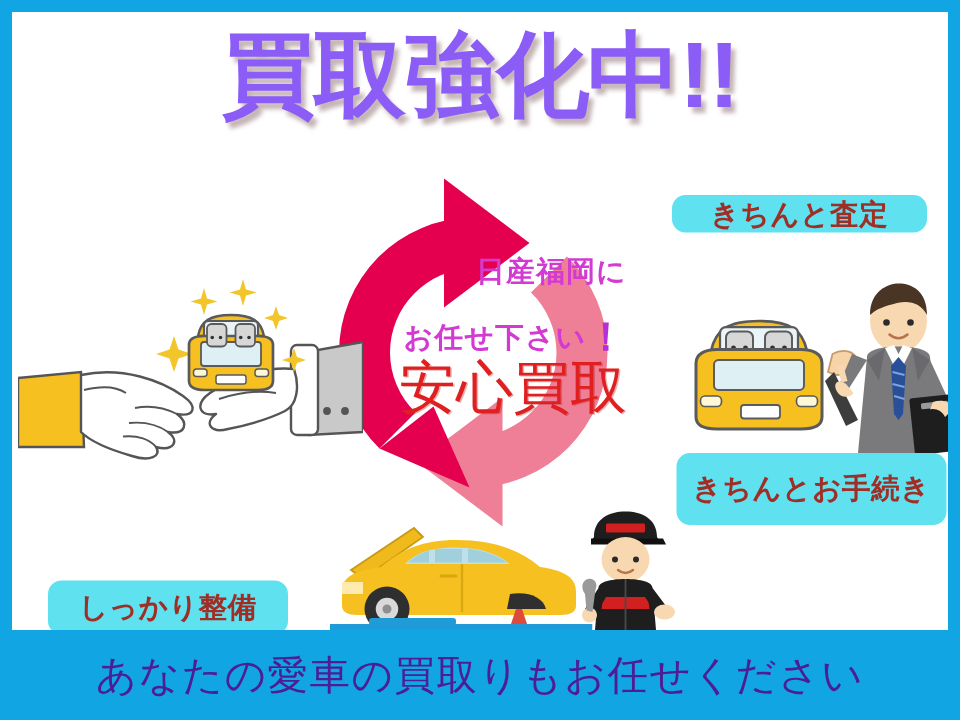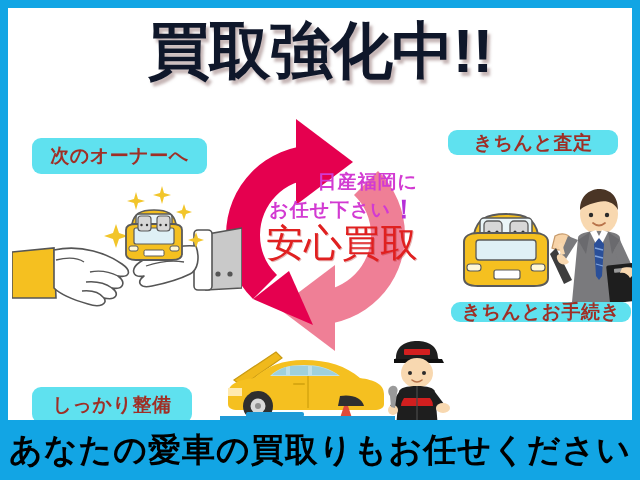--- a/index.html
+++ b/index.html
@@ -13,67 +13,67 @@
     background:#12a5e4;
   }
   
   #canvas{
     position:absolute;left:8px;top:8px;width:624px;height:412px;
     background:#ffffff;overflow:hidden;
   }
   
   #title{
     position:absolute;left:0;top:12px;width:624px;text-align:center;
-    font-size:62px;font-weight:bold;color:#0f172a;line-height:1;
+    font-size:62px;font-weight:bold;color:#8b5cf6;line-height:1;
     letter-spacing:-1px;
     text-shadow:3px 4px 3px rgba(150,120,120,.55);
     white-space:nowrap;
   }
   
   .pill{
     position:absolute;background:#5fe1ef;border-radius:9px;
     color:#9f2f26;font-weight:bold;font-size:19px;
     display:flex;align-items:center;justify-content:center;
     white-space:nowrap;letter-spacing:.5px;
   }
   #pill-next  {left:24px; top:130px; width:175px;height:36px;}
   #pill-assess{left:440px;top:122px; width:170px;height:25px;}
-  #pill-proc  {left:443px;top:294px; width:180px;height:20px;}
+  #pill-proc  {left:443px;top:294px; width:180px;height:48px;}
   #pill-maint {left:24px; top:379px; width:160px;height:36px;font-family:Liberation Serif, serif;}
 
   
   #cycle{position:absolute;left:185px;top:103px;width:245px;height:248px;}
 
   
   #center-text{
     position:absolute;left:215px;top:164px;width:195px;text-align:right;
     line-height:1.1;
   }
   .ct-line{
     font-size:19px;font-weight:bold;color:#d23ad2;
     letter-spacing:1px;white-space:nowrap;
   }
-  .ct-line2{position:relative;}
+  .ct-line2{position:relative;margin-top:15px;}
   .ct-bang{
     font-size:26px;font-weight:bold;color:#b52fd8;
     position:relative;top:2px;
   }
   #ct-big{
     font-size:38px;font-weight:normal;color:#e02020;
     letter-spacing:0px;white-space:nowrap;margin-top:2px;
     text-shadow:1px 1px 0 rgba(180,40,40,.35);
   }
 
   
   #bottom-strip{
     position:absolute;left:0;top:420px;width:640px;height:60px;
     background:#12a5e4;display:flex;align-items:center;justify-content:center;
   }
   #bottom-text{
-    color:#000000;font-size:33px;font-weight:bold;letter-spacing:1px;
+    color:#4c1d95;font-size:27px;font-weight:normal;letter-spacing:1px;
     white-space:nowrap;
   }
   
   .art{position:absolute;}
   #art-handoff {left:4px;  top:186px; width:230px;height:130px;}
   #art-sparkle {left:88px; top:172px; width:120px;height:105px;}
   #art-rightcar{left:444px;top:196px; width:120px;height:88px;}
   #art-sales   {left:548px;top:176px; width:86px; height:128px;}
   #art-lift    {left:212px;top:330px; width:175px;height:92px;}
   #art-mech    {left:374px;top:332px; width:70px; height:90px;}
@@ -271,23 +271,20 @@
       <path d="M35 46 L35 88" stroke="#4a4a4a" stroke-width="1.2"></path>
 
       <path d="M17 52 L8 66 L14 72 L22 58 Z" fill="#1e1e1e"></path>
       <circle cx="11" cy="70" r="5" fill="#f8d8b0"></circle>
       <path d="M8 56 C5 52 6 47 10 46 C14 45 17 49 15 53 L13 68 L9 67 Z" fill="#9a9a9a"></path>
 
       <path d="M53 52 L62 64 L56 70 L48 58 Z" fill="#1e1e1e"></path>
       <ellipse cx="61" cy="68" rx="7" ry="5" fill="#f8d8b0"></ellipse>
     </svg>
 
-    <div class="pill" id="pill-next">
-      <span>次のオーナーへ</span>
-    </div>
     <div class="pill" id="pill-assess">
       <span>きちんと査定</span>
     </div>
     <div class="pill" id="pill-proc">
       <span>きちんとお手続き</span>
     </div>
     <div class="pill" id="pill-maint">
       <span>しっかり整備</span>
     </div>
 

